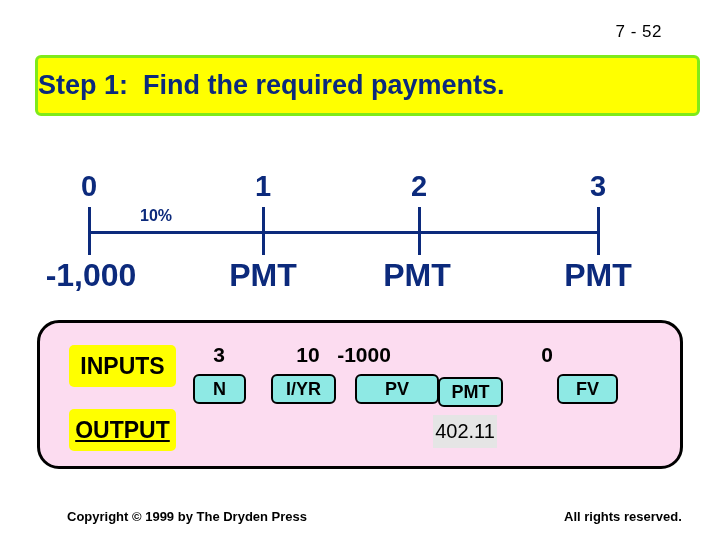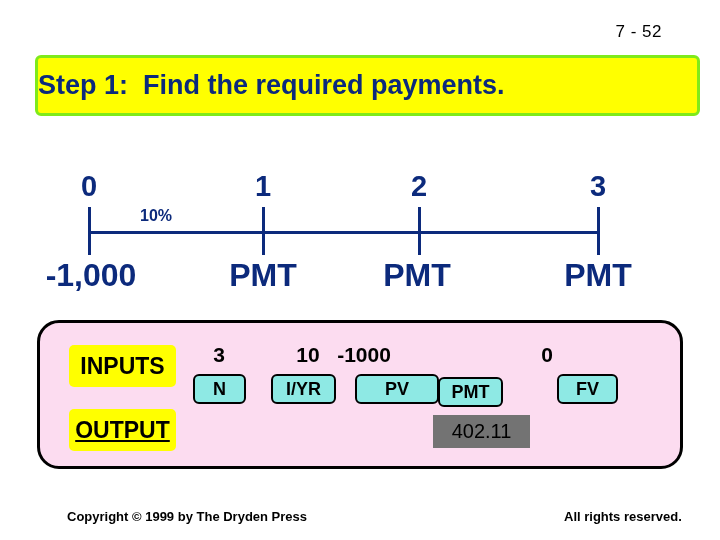--- a/index.html
+++ b/index.html
@@ -37,21 +37,21 @@
       font-size: 21px; font-weight: bold; color: #000; transform: translateX(-50%);
       top: 343px; text-align: center;
     }
     .key {
       background: #8ee9e4; border: 2px solid #000; border-radius: 6px;
       height: 30px; top: 374px; font-size: 18px; font-weight: bold; color: #000;
       display: flex; align-items: center; justify-content: center;
       box-sizing: border-box;
     }
     .result {
-      left: 433px; top: 415px; width: 97px; height: 33px; background: #737373;
+      left: 433px; top: 415px; width: 64px; height: 33px; background: #e5e5e5;
       font-size: 20px; color: #000; display: flex; align-items: center; justify-content: center; text-align: right;
     }
     .footer { font-size: 13px; font-weight: bold; color: #000; top: 509px; }
   </style>
 </head>
 <body>
 
 <div class="abs slide-num">7 - 52</div>
 
 <div class="abs title-box">

